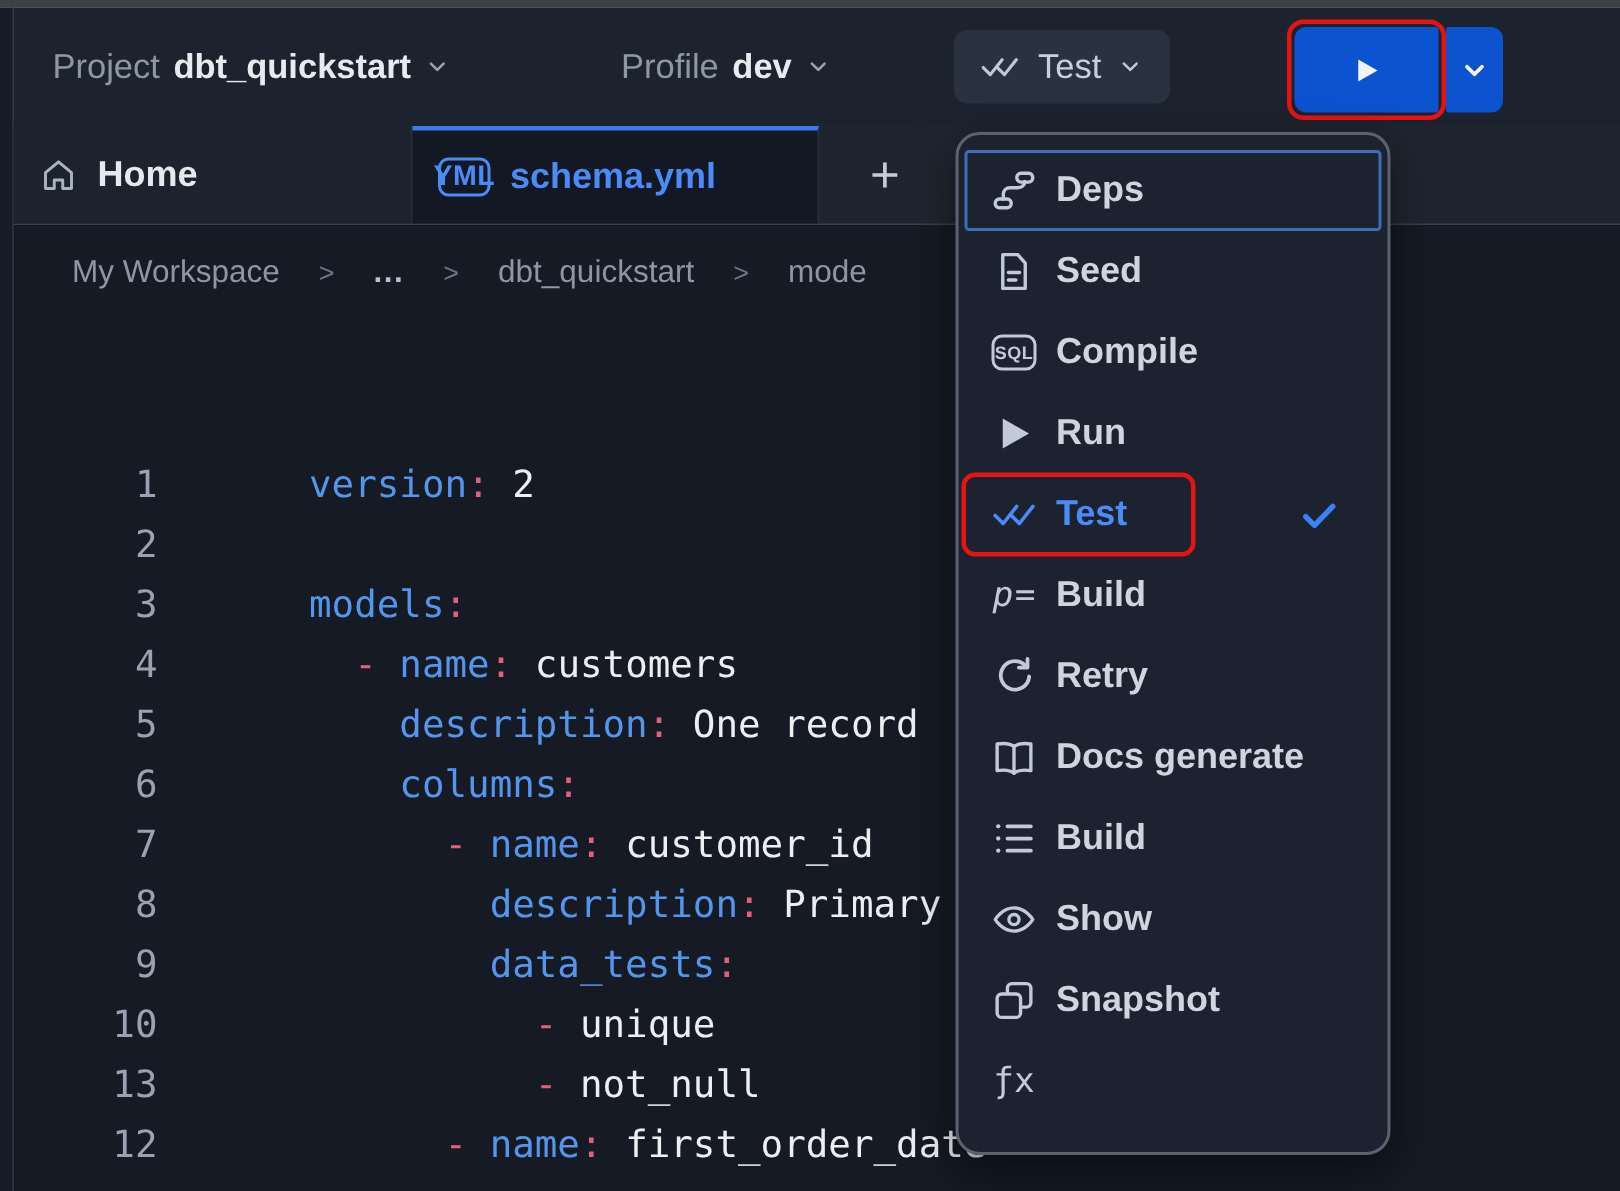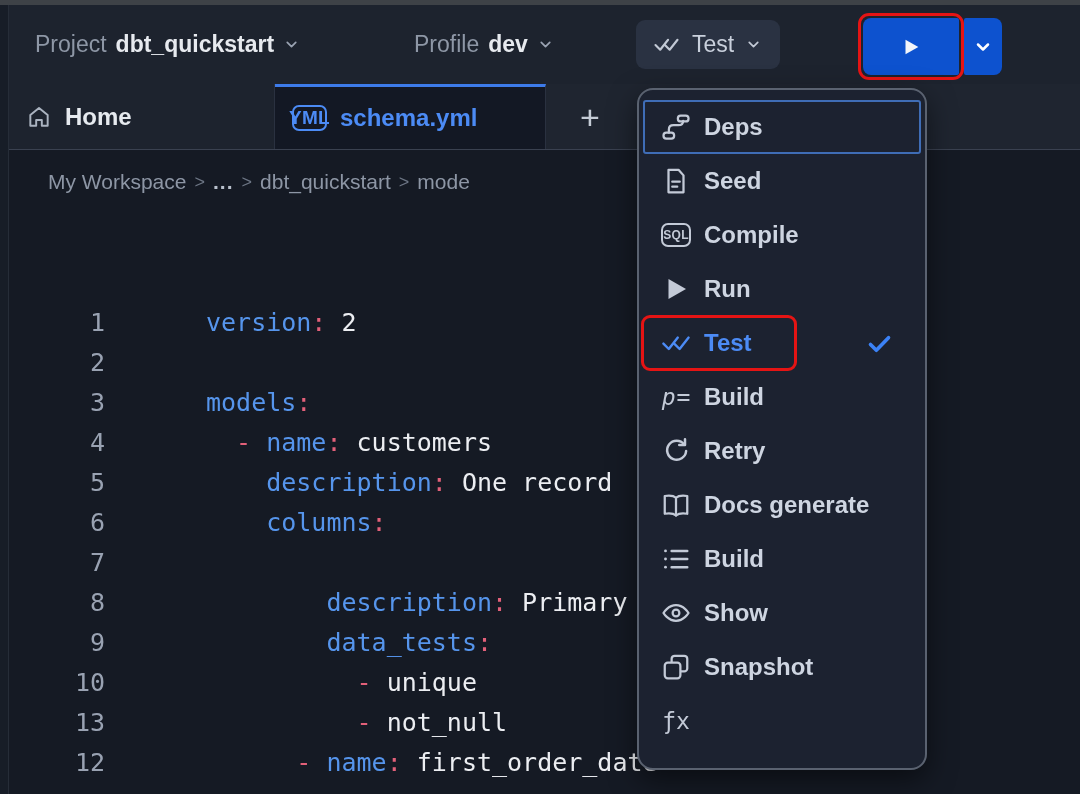--- a/index.html
+++ b/index.html
@@ -34,21 +34,21 @@
   
   .tabbar { position:absolute; left:9px; top:84px; width:1071px; height:66px; background:#1f2530; border-bottom:1px solid #3a4150; display:flex; }
   .tab { height:100%; display:flex; align-items:center; gap:13px; padding:0 24px 0 17px; font-size:24px; font-weight:600; color:#e6eaef; background:#1d232e; border-right:1px solid #2a3140; cursor:pointer; min-width:266px; }
   .tab-icon { width:26px; height:26px; color:#aab3c0; }
   .tab.active { background:#131824; color:#4c8bf5; border-top:3px solid #3d7bea; padding-top:0; min-width:271px; }
   .badge { display:inline-flex; align-items:center; justify-content:center; border:2px solid currentColor; border-radius:7px; font-size:19px; font-weight:700; width:35px; height:26px; letter-spacing:.3px; font-family:"Liberation Sans",sans-serif; }
   .new-tab { margin-left:22px; width:44px; height:100%; background:transparent; border:none; color:#c5ccd6; font-size:34px; font-weight:300; cursor:pointer; font-family:inherit; line-height:1; }
 
   
   .main { position:absolute; left:9px; top:150px; width:1071px; height:644px; background:#151a24; }
-  .breadcrumb { position:absolute; left:39px; top:20px; display:flex; align-items:center; gap:8px; font-size:21px; color:#8d96a5; white-space:nowrap; }
+  .breadcrumb { position:absolute; left:39px; top:20px; display:flex; align-items:center; gap:26px; font-size:21px; color:#8d96a5; white-space:nowrap; }
   .crumb { cursor:pointer; }
   .crumb.ellipsis { font-weight:700; color:#b9c1cd; letter-spacing:1px; }
   .bc-sep { color:#6d7685; font-size:18px; }
   .editor { position:absolute; left:0; top:153px; right:0; bottom:0; font-family:"DejaVu Sans Mono", monospace; font-size:25px; }
   .code-line { display:flex; height:40px; line-height:40px; white-space:pre; }
   .ln { width:96px; text-align:right; color:#99a2b2; flex:none; }
   .code { margin-left:101px; }
   .c-key { color:#5695ec; }
   .c-punc { color:#e26079; }
   .c-plain { color:#eceef2; }
@@ -151,21 +151,21 @@
         <span class="bc-sep">&gt;</span>
         <span class="crumb">mode</span>
       </div>
     <div class="editor">
         <div class="code-line"><span class="ln">1</span><span class="code"><span class="c-key">version</span><span class="c-punc">:</span><span class="c-plain"> 2</span></span></div>
         <div class="code-line"><span class="ln">2</span><span class="code"></span></div>
         <div class="code-line"><span class="ln">3</span><span class="code"><span class="c-key">models</span><span class="c-punc">:</span></span></div>
         <div class="code-line"><span class="ln">4</span><span class="code"><span class="c-plain">  </span><span class="c-punc">- </span><span class="c-key">name</span><span class="c-punc">:</span><span class="c-plain"> customers</span></span></div>
         <div class="code-line"><span class="ln">5</span><span class="code"><span class="c-plain">    </span><span class="c-key">description</span><span class="c-punc">:</span><span class="c-plain"> One record</span></span></div>
         <div class="code-line"><span class="ln">6</span><span class="code"><span class="c-plain">    </span><span class="c-key">columns</span><span class="c-punc">:</span></span></div>
-        <div class="code-line"><span class="ln">7</span></div>
+        <div class="code-line"><span class="ln">7</span><span class="code"><span class="c-plain">      </span><span class="c-punc">- </span><span class="c-key">name</span><span class="c-punc">:</span><span class="c-plain"> customer_id</span></span></div>
         <div class="code-line"><span class="ln">8</span><span class="code"><span class="c-plain">        </span><span class="c-key">description</span><span class="c-punc">:</span><span class="c-plain"> Primary key</span></span></div>
         <div class="code-line"><span class="ln">9</span><span class="code"><span class="c-plain">        </span><span class="c-key">data_tests</span><span class="c-punc">:</span></span></div>
         <div class="code-line"><span class="ln">10</span><span class="code"><span class="c-plain">          </span><span class="c-punc">- </span><span class="c-plain">unique</span></span></div>
         <div class="code-line"><span class="ln">13</span><span class="code"><span class="c-plain">          </span><span class="c-punc">- </span><span class="c-plain">not_null</span></span></div>
         <div class="code-line"><span class="ln">12</span><span class="code"><span class="c-plain">      </span><span class="c-punc">- </span><span class="c-key">name</span><span class="c-punc">:</span><span class="c-plain"> first_order_date</span></span></div>
       </div>
   </div>
 
   <div class="menu">
       <div class="menu-item focused">

